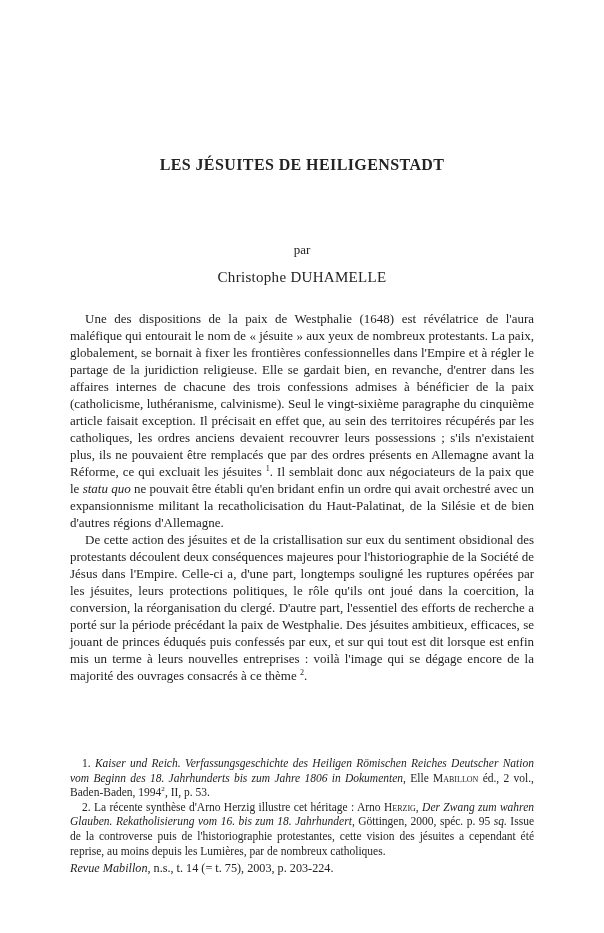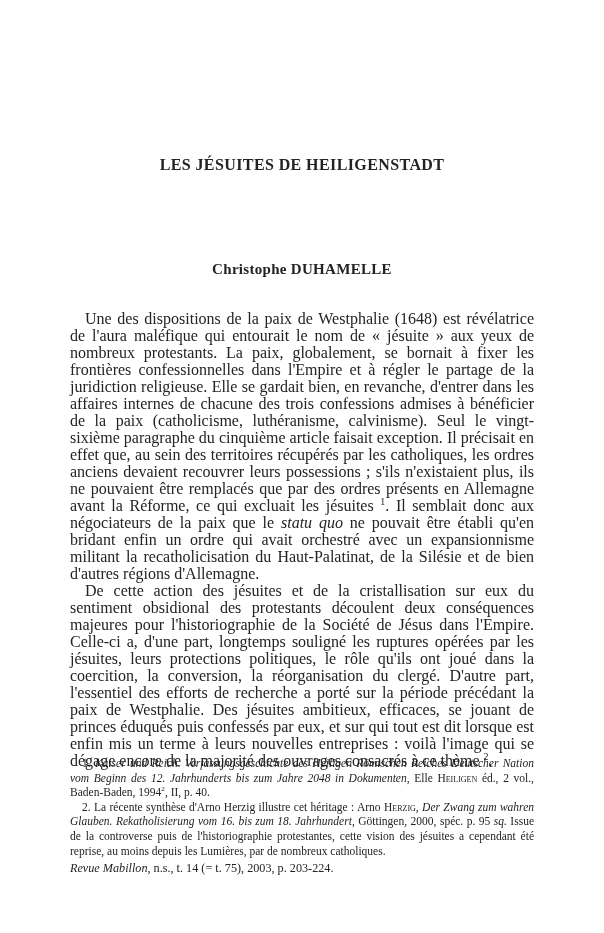--- a/index.html
+++ b/index.html
@@ -35,30 +35,29 @@
   
   .byline {
     top: 242px;
     text-align: center;
   }
   .byline-par {
     font-size: 13px;
     line-height: 16px;
   }
   .byline-author {
-    margin-top: 18px;
+    margin-top: 10px;
     font-size: 15px;
     line-height: 19px;
     letter-spacing: 0.3px;
-    font-weight: bold;
   }
   
   .body-text {
     top: 310px;
-    font-size: 16px;
+    font-size: 13px;
     line-height: 17px;
     text-align: justify;
   }
   .body-text p {
     margin: 0;
     text-indent: 15px;
   }
   
   .footnotes {
     top: 756px;
@@ -90,30 +89,31 @@
 </head>
 <body>
 
 <div class="page" style="--ink: #232323; --paper: #ffffff;">
 
   <header class="col title-block">
     <div class="title-line">LES JÉSUITES DE HEILIGENSTADT</div>
   </header>
 
   <div class="col byline">
+    <div class="byline-par">par</div>
     <div class="byline-author">Christophe DUHAMELLE</div>
   </div>
 
   <main class="col body-text">
     <p><span>Une des dispositions de la paix de Westphalie (1648) est révélatrice de l'aura maléfique qui entourait le nom de « jésuite » aux yeux de nombreux protestants. La paix, globalement, se bornait à fixer les frontières confessionnelles dans l'Empire et à régler le partage de la juridiction religieuse. Elle se gardait bien, en revanche, d'entrer dans les affaires internes de chacune des trois confessions admises à bénéficier de la paix (catholicisme, luthéranisme, calvinisme). Seul le vingt-sixième paragraphe du cinquième article faisait exception. Il précisait en effet que, au sein des territoires récupérés par les catholiques, les ordres anciens devaient recouvrer leurs possessions ; s'ils n'existaient plus, ils ne pouvaient être remplacés que par des ordres présents en Allemagne avant la Réforme, ce qui excluait les jésuites </span><sup>1</sup><span>. Il semblait donc aux négociateurs de la paix que le </span><span class="it">statu quo</span><span> ne pouvait être établi qu'en bridant enfin un ordre qui avait orchestré avec un expansionnisme militant la recatholicisation du Haut-Palatinat, de la Silésie et de bien d'autres régions d'Allemagne.</span></p>
     <p><span>De cette action des jésuites et de la cristallisation sur eux du sentiment obsidional des protestants découlent deux conséquences majeures pour l'historiographie de la Société de Jésus dans l'Empire. Celle-ci a, d'une part, longtemps souligné les ruptures opérées par les jésuites, leurs protections politiques, le rôle qu'ils ont joué dans la coercition, la conversion, la réorganisation du clergé. D'autre part, l'essentiel des efforts de recherche a porté sur la période précédant la paix de Westphalie. Des jésuites ambitieux, efficaces, se jouant de princes éduqués puis confessés par eux, et sur qui tout est dit lorsque est enfin mis un terme à leurs nouvelles entreprises : voilà l'image qui se dégage encore de la majorité des ouvrages consacrés à ce thème </span><sup>2</sup><span>.</span></p>
   </main>
 
   <section class="col footnotes">
-    <p><span>1. </span><span class="it">Kaiser und Reich. Verfassungsgeschichte des Heiligen Römischen Reiches Deutscher Nation vom Beginn des 12. Jahrhunderts bis zum Jahre 2048 in Dokumenten</span><span>, Elle </span><span class="sc">Heiligen</span><span> éd., 2 vol., Baden-Baden, 1994</span><sup>2</sup><span>, II, p. 40.</span></p>
+    <p><span>1. </span><span class="it">Kaiser und Reich. Verfassungsgeschichte des Heiligen Römischen Reiches Deutscher Nation vom Beginn des 18. Jahrhunderts bis zum Jahre 1806 in Dokumenten</span><span>, Elle </span><span class="sc">Mabillon</span><span> éd., 2 vol., Baden-Baden, 1994</span><sup>2</sup><span>, II, p. 53.</span></p>
     <p><span>2. La récente synthèse d'Arno Herzig illustre cet héritage : Arno </span><span class="sc">Herzig</span><span>, </span><span class="it">Der Zwang zum wahren Glauben. Rekatholisierung vom 16. bis zum 18. Jahrhundert</span><span>, Göttingen, 2000, spéc. p. 95 </span><span class="it">sq.</span><span> Issue de la controverse puis de l'historiographie protestantes, cette vision des jésuites a cependant été reprise, au moins depuis les Lumières, par de nombreux catholiques.</span></p>
   </section>
 
   <footer class="col page-footer">
     <p><span class="it">Revue Mabillon</span><span>, n.s., t. 14 (= t. 75), 2003, p. 203-224.</span></p>
   </footer>
 
 </div>
 
 </body></html>

